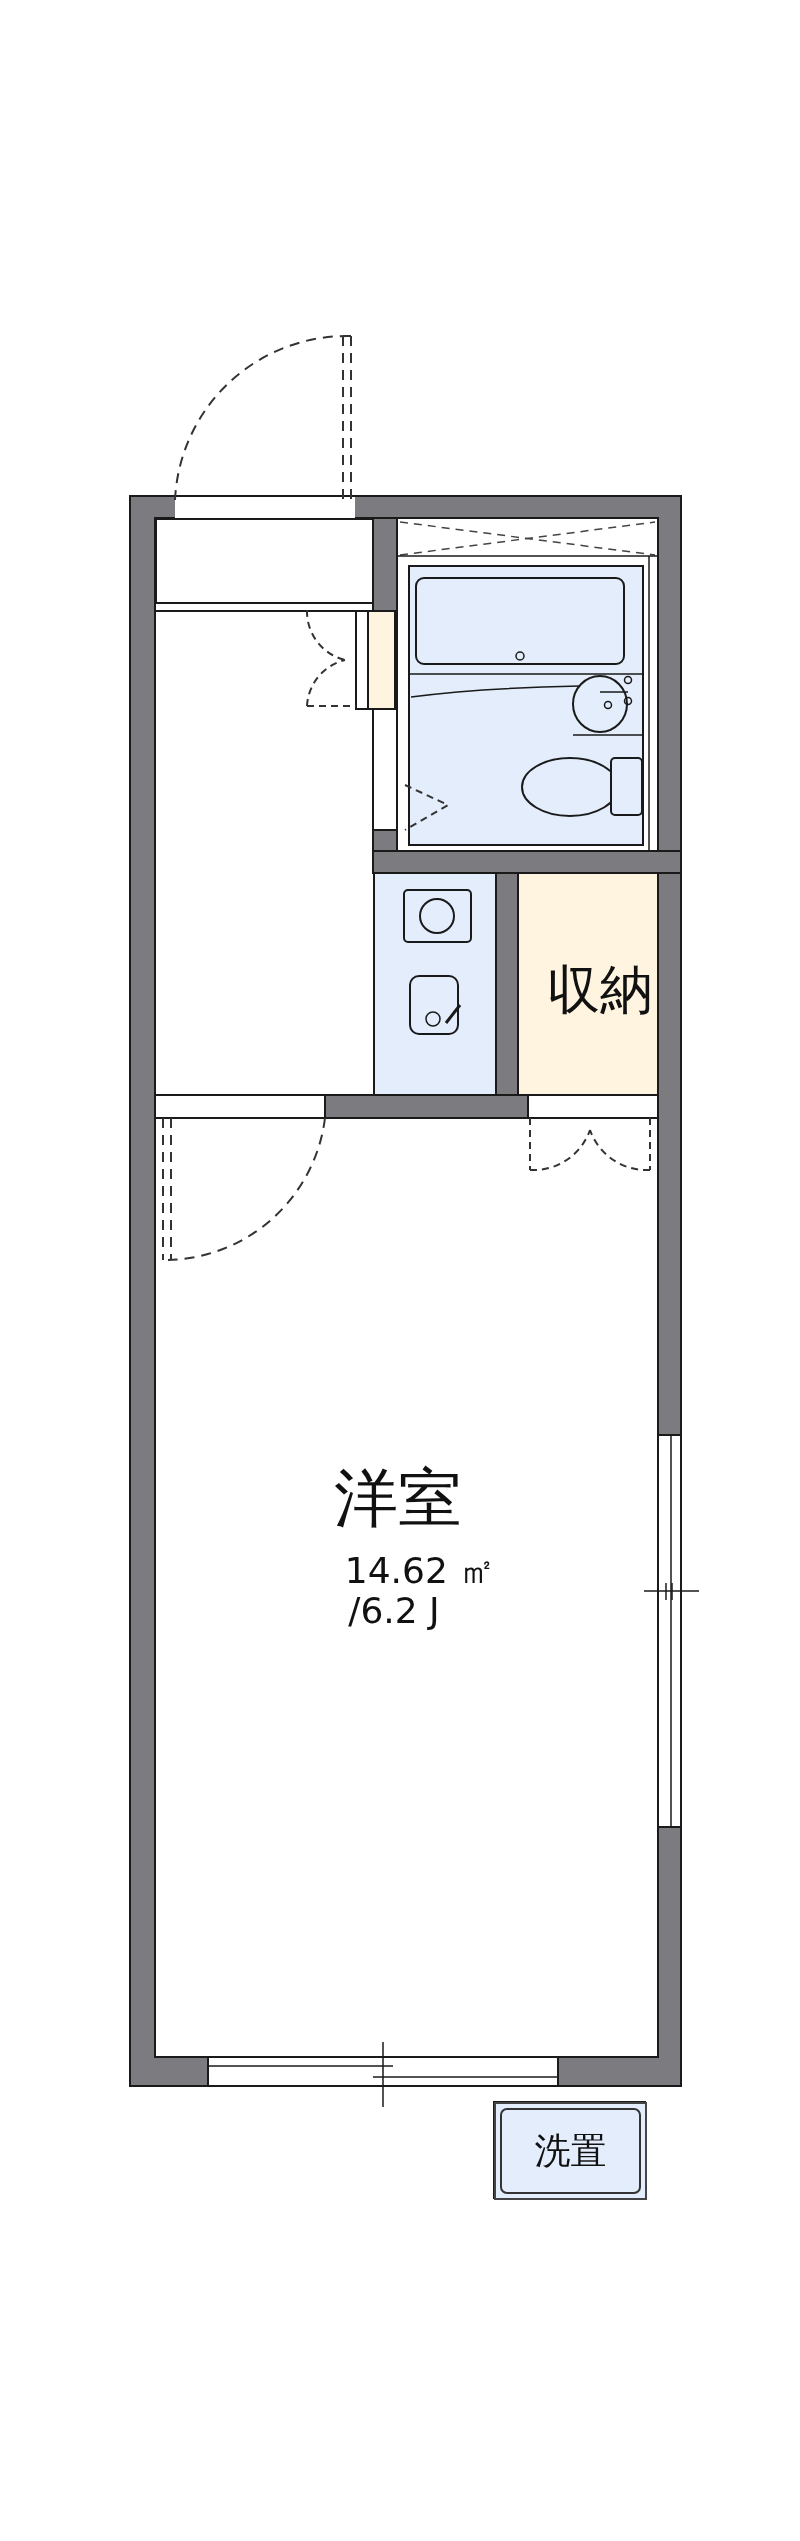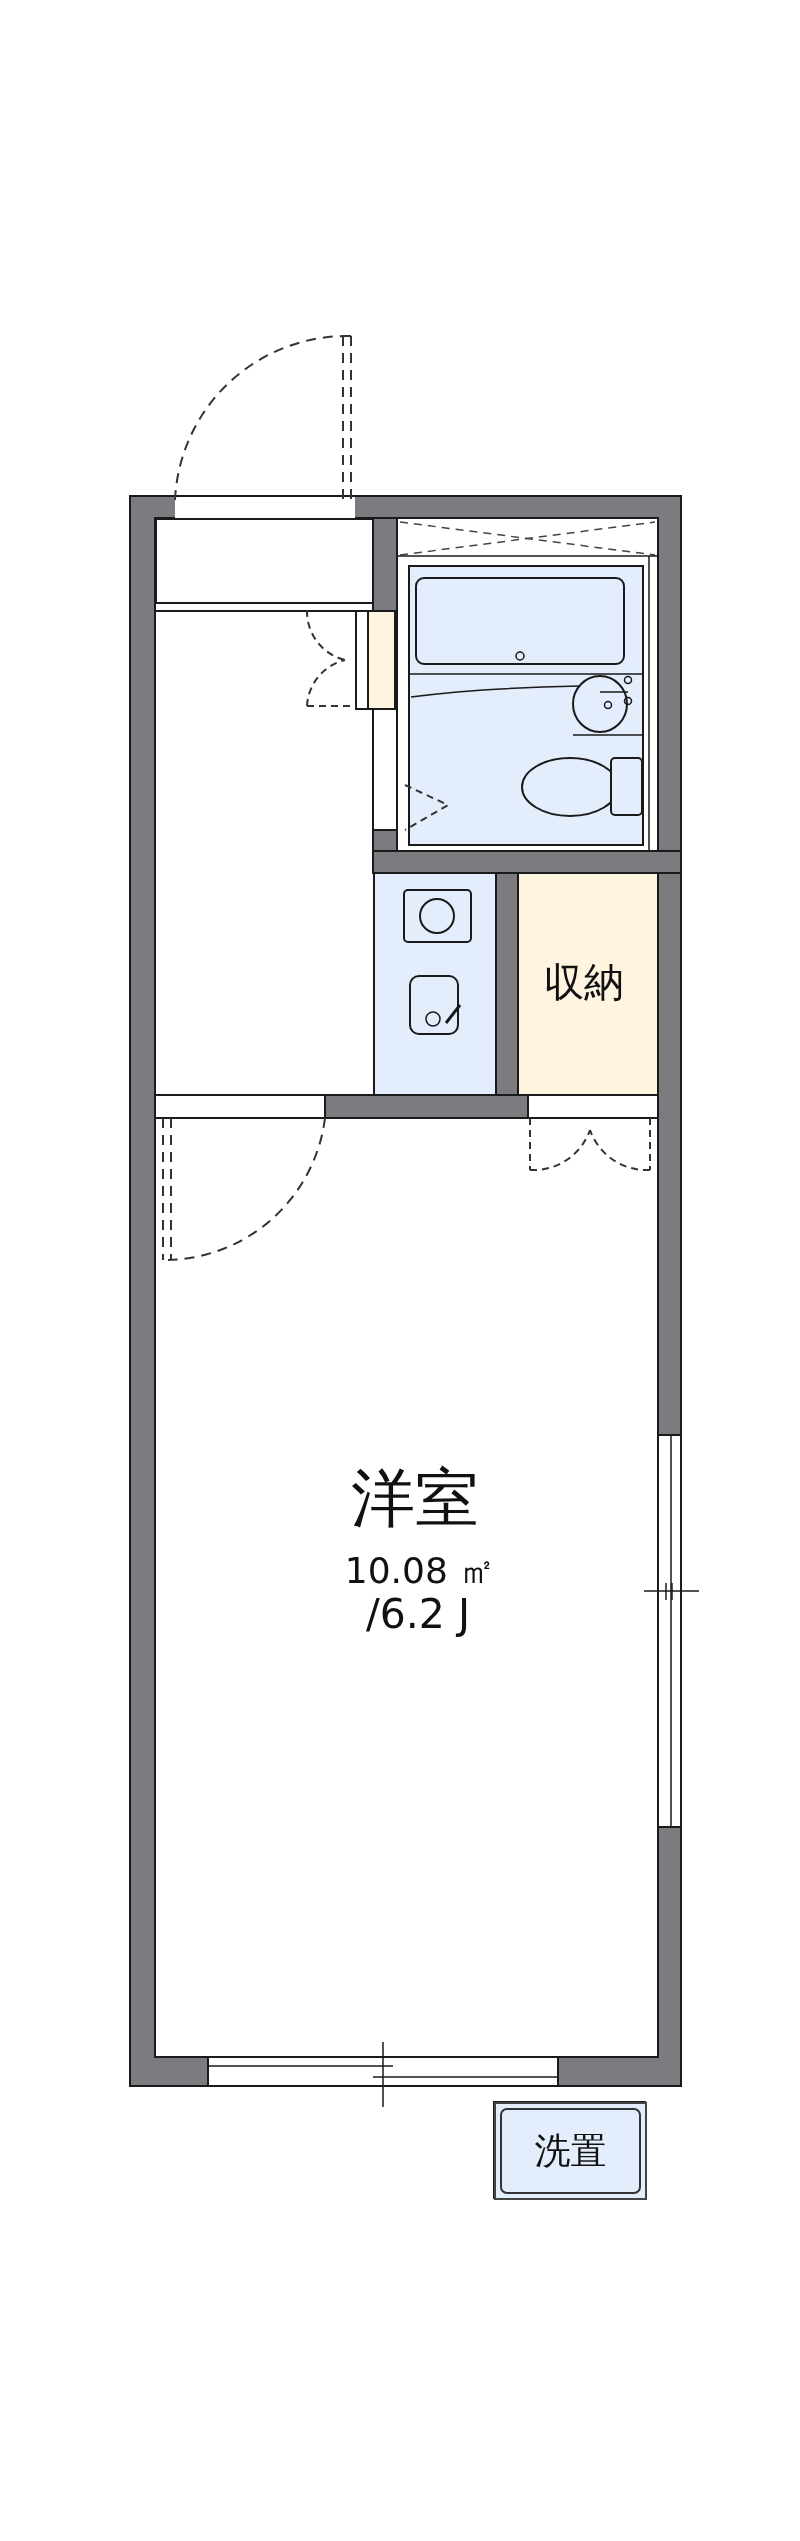--- a/index.html
+++ b/index.html
@@ -110,19 +110,19 @@
   <line x1="383" y1="2042" x2="383" y2="2107" stroke="#1a1a1a" stroke-width="1.5"></line>
 
   <rect x="494" y="2102" width="151" height="96" fill="#e3edfb" stroke="#1a1a1a" stroke-width="2"></rect>
   <rect x="500" y="2108" width="139" height="132" rx="6" fill="#e3edfb" stroke="#1a1a1a" stroke-width="1.5" display="none"></rect>
 </svg>
 
 <div style="position:absolute;left:494px;top:2102px;width:149px;height:94px;border:2px solid #444;background:#e3edfb;">
   <div style="position:absolute;left:4px;top:4px;right:4px;bottom:4px;border:2px solid #333;border-radius:7px;"></div>
 </div>
 
-<div class="label" style="left:514px;top:955px;width:140px;font-size:40px;">収納</div>
+<div class="label" style="left:530px;top:955px;width:140px;font-size:53px;">収納</div>
 
-<div class="label" style="left:300px;top:1455px;width:230px;font-size:64px;">洋室</div>
-<div class="label" style="left:290px;top:1547px;width:260px;font-size:36px;">10.08 ㎡</div>
-<div class="label" style="left:308px;top:1590px;width:220px;font-size:41px;text-align:center;">/6.2 J</div>
+<div class="label" style="left:283px;top:1455px;width:230px;font-size:64px;">洋室</div>
+<div class="label" style="left:290px;top:1547px;width:260px;font-size:36px;">14.62 ㎡</div>
+<div class="label" style="left:284px;top:1590px;width:220px;font-size:36px;text-align:center;">/6.2 J</div>
 
 <div class="label" style="left:494px;top:2127px;width:153px;font-size:36px;">洗置</div>
 
 </body></html>

